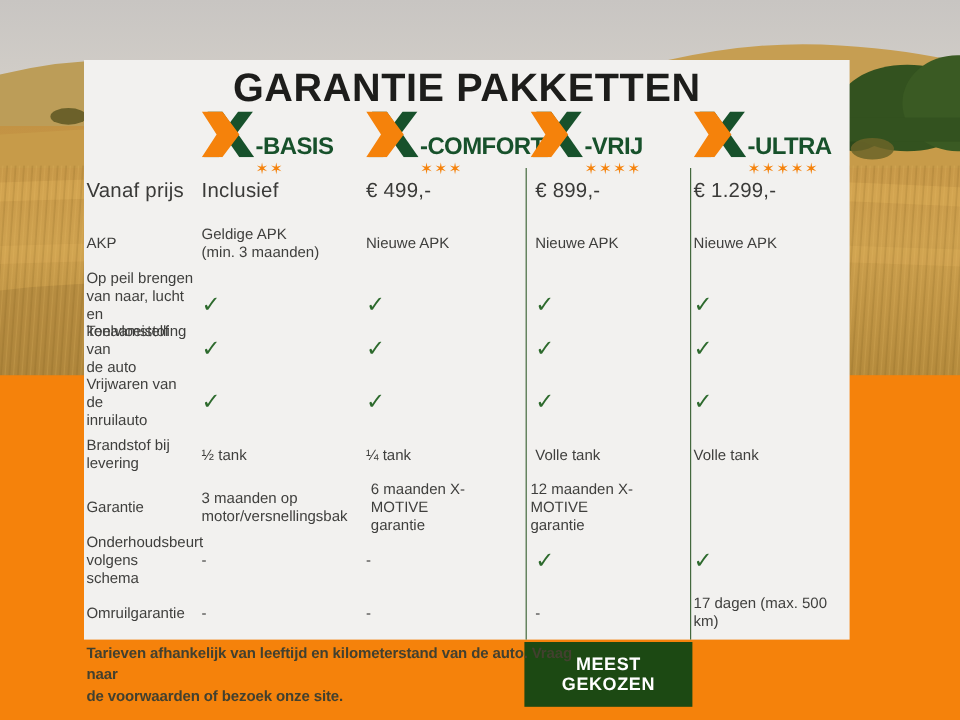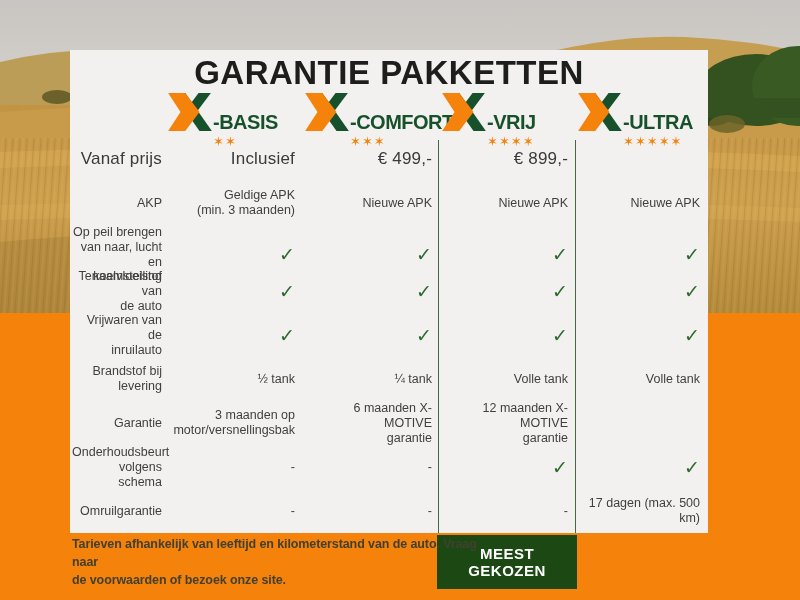--- a/index.html
+++ b/index.html
@@ -30,21 +30,21 @@
   .logo-name{
     font-size:20px;font-weight:800;letter-spacing:-.5px;line-height:1;
     color:var(--logo-green,#17512B);margin-top:21px;white-space:nowrap;
   }
   .logo-stars{
     font-family:"DejaVu Sans",sans-serif;
     color:var(--orange,#F5820B);font-size:13px;line-height:1;margin-top:3px;
     letter-spacing:1px;white-space:nowrap;
   }
 
-  .pkg-table{position:absolute;left:0;top:87px;width:638px;text-align:right;}
+  .pkg-table{position:absolute;left:0;top:87px;width:638px;}
   .pkg-row{
     display:grid;grid-template-columns:96px 137px 137px 136px 132px;
     height:44px;align-items:center;
   }
   .cell{
     font-size:12.5px;color:#3F3F3D;line-height:1.18;white-space:pre-line;
     padding-left:2px;padding-right:8px;
   }
   .cell.label{padding-right:4px;}
   .cell.col-vrij{padding-left:6px;}
@@ -165,20 +165,21 @@
         </div>
       </div>
     </div>
   <div class="pkg-table">
 
   <div class="pkg-row price">
         <div class="cell label">Vanaf prijs</div>
         <div class="cell">Inclusief</div>
         <div class="cell">€ 499,-</div>
         <div class="cell col-vrij">€ 899,-</div>
+        <div class="cell">€ 1.299,-</div>
       </div>
       <div class="pkg-row">
         <div class="cell label">AKP</div>
         <div class="cell">Geldige APK
 (min. 3 maanden)</div>
         <div class="cell">Nieuwe APK</div>
         <div class="cell col-vrij">Nieuwe APK</div>
         <div class="cell">Nieuwe APK</div>
       </div>
       <div class="pkg-row">

